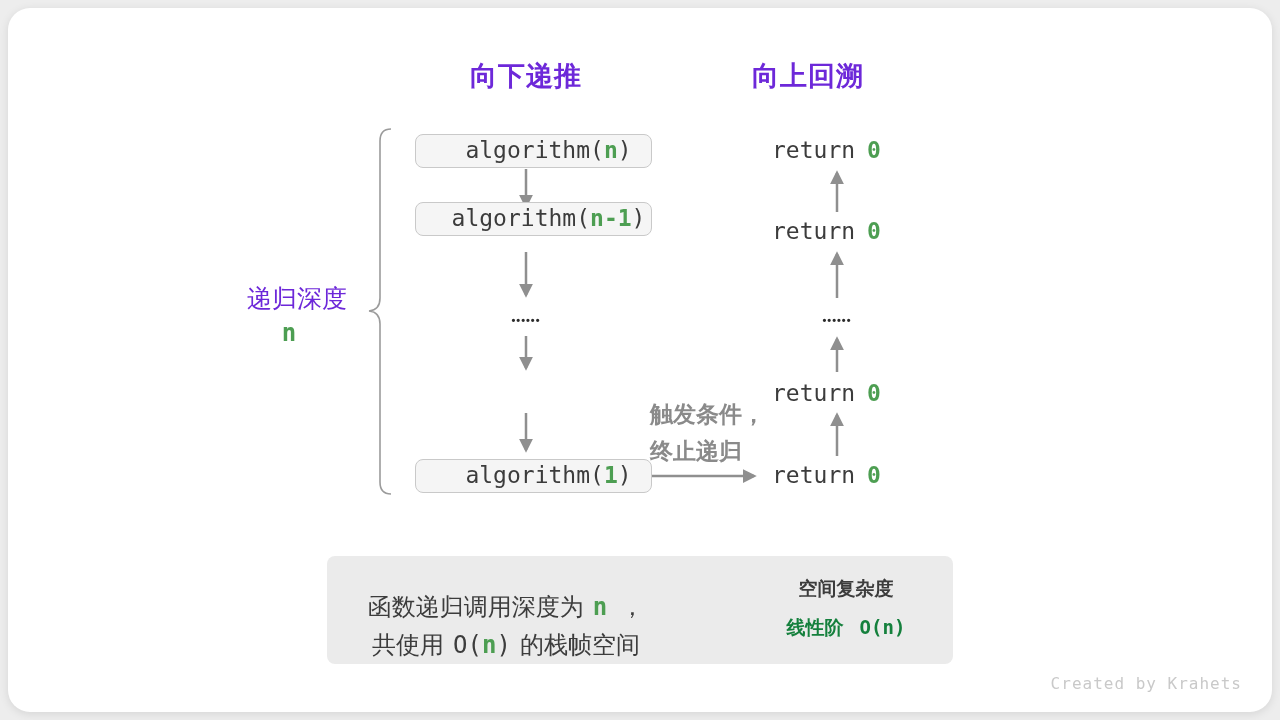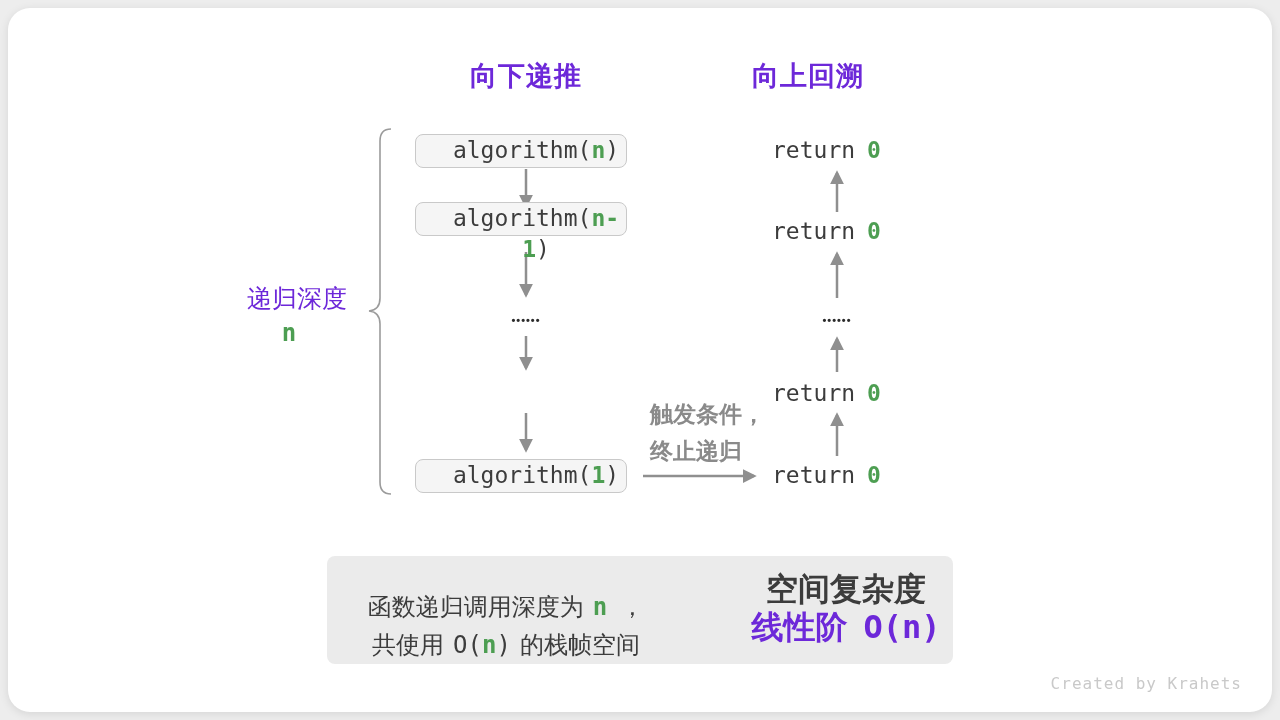--- a/index.html
+++ b/index.html
@@ -14,29 +14,29 @@
     position: absolute; left: 8px; top: 8px; width: 1264px; height: 704px;
     background: #ffffff; border-radius: 22px;
     box-shadow: 0 2px 10px rgba(0,0,0,0.10);
     z-index: 0;
   }
   svg.lines { position: absolute; left: 0; top: 0; z-index: 1; }
   .abs { position: absolute; z-index: 2; }
 
   .mono { font-family: "DejaVu Sans Mono", monospace; }
   .green { color: #4D9E52; font-weight: bold; }
-  .blue  { color: #6d28d9; font-weight: bold; }
+  .blue  { color: #15803d; font-weight: bold; }
 
   .col-header {
     color: #6d28d9; font-weight: bold; font-size: 27px;
     text-align: center; letter-spacing: 1px;
   }
 
   .call-box {
-    left: 415px; width: 212px; height: 34px;
+    left: 415px; width: 237px; height: 34px;
     background: #F5F5F5; border: 1.5px solid #C9C9C9; border-radius: 8px;
     color: #3C3C3C; font-size: 23px; line-height: 31px; text-align: center; padding-left: 30px;
   }
 
   .ret-row {
     left: 772px; width: 130px; height: 30px;
     color: #3C3C3C; font-size: 23px; line-height: 30px; text-align: left;
     white-space: nowrap;
   }
   .ret-row .ret-val { margin-left: 12px; }
@@ -61,21 +61,21 @@
   .summary-left {
     left: 338px; top: 588px; width: 336px;
     color: #3C3C3C; font-size: 24px; line-height: 37px; text-align: center;
     white-space: nowrap;
   }
   .summary-left .n-pad { margin: 0 9px; }
   .summary-left .comma { margin-left: 4px; }
   .summary-left .formula { margin: 0 9px; }
   .summary-right {
     left: 750px; top: 570px; width: 192px;
-    font-size: 32px; line-height: 38px; text-align: center; white-space: nowrap;
+    font-size: 19px; line-height: 38px; text-align: center; white-space: nowrap;
   }
   .summary-right .result-title { color: #3C3C3C; font-weight: bold; }
   .summary-right .formula-gap { margin-left: 16px; }
 
   .watermark {
     right: 38px; top: 674px;
     color: #C9C9C9; font-size: 16px; letter-spacing: 1px;
   }
 </style>
 </head>

